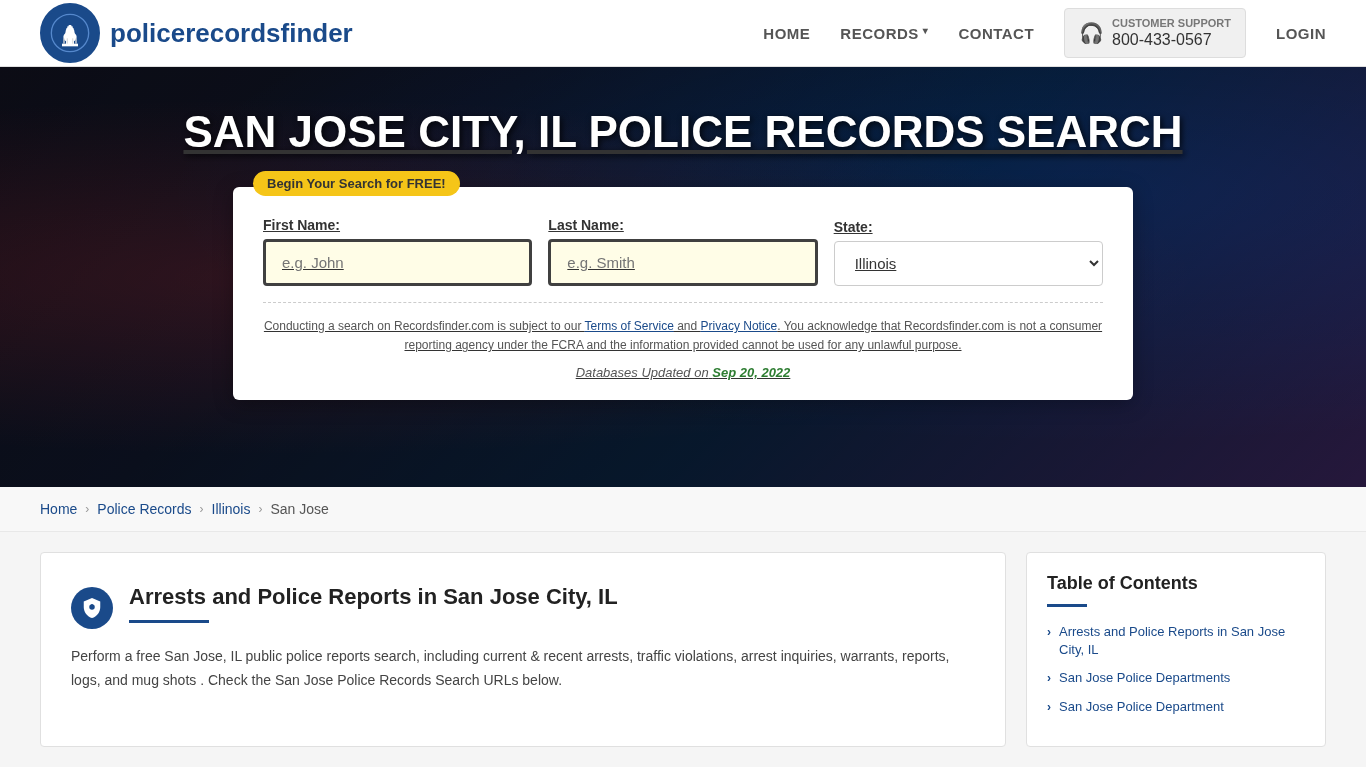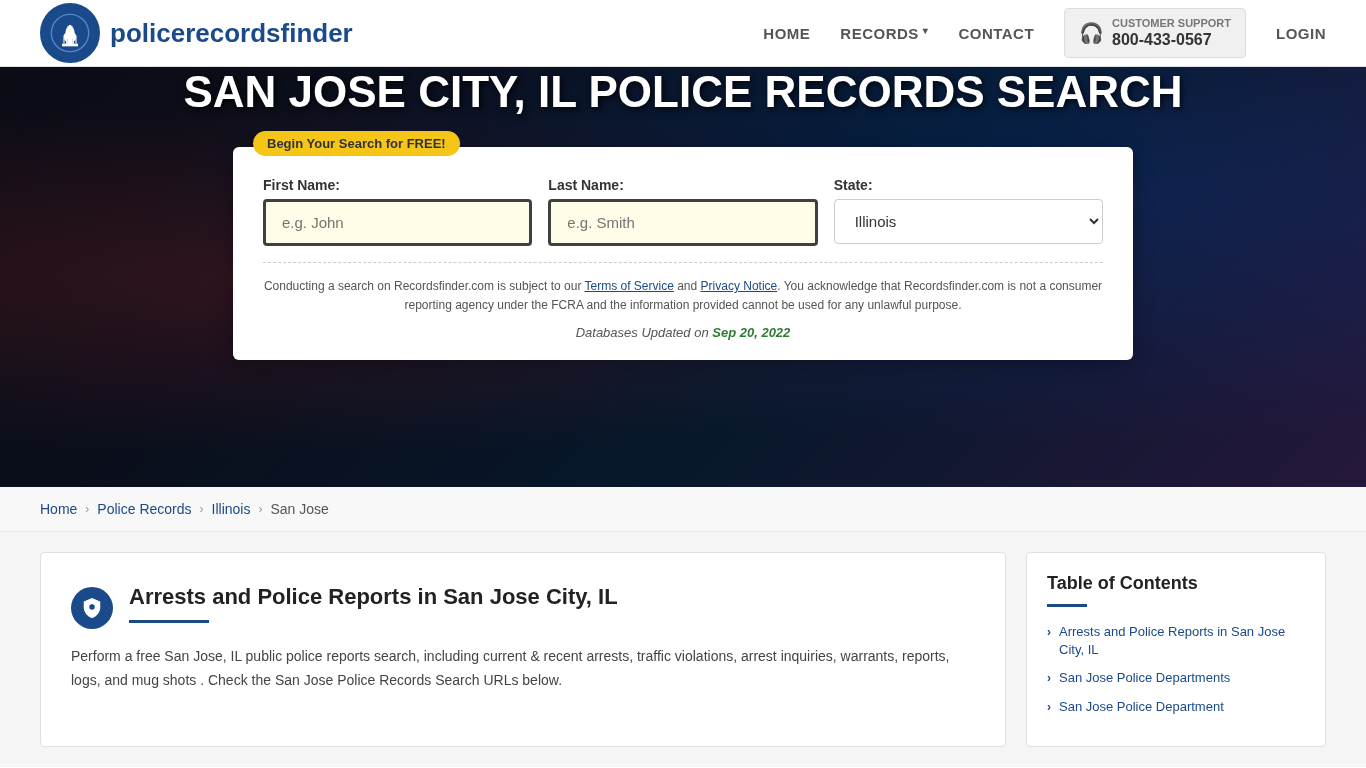--- a/index.html
+++ b/index.html
@@ -81,21 +81,21 @@
       line-height: 1.2;
     }
     .support-label {
       font-size: 11px;
       color: #777;
       text-transform: uppercase;
       font-weight: 600;
     }
     .support-number {
       font-size: 16px;
-      font-weight: 700;
+      font-weight: 400;
       color: #333;
     }
     .login-btn {
       font-size: 15px;
       font-weight: 700;
       color: #555;
       text-transform: uppercase;
       cursor: pointer;
     }
 
@@ -103,21 +103,23 @@
     .hero {
       position: relative;
       width: 100%;
       height: 420px;
       background: linear-gradient(rgba(0,0,0,0.55), rgba(0,0,0,0.55)),
         linear-gradient(135deg, #1a1a2e 0%, #16213e 30%, #0f3460 60%, #533483 100%);
       display: flex;
       flex-direction: column;
       align-items: center;
       justify-content: flex-start;
+      padding-top: 40px;
       overflow: hidden;
+      text-decoration: underline;
     }
     .hero-bg-overlay {
       position: absolute;
       inset: 0;
       background:
         radial-gradient(ellipse at 20% 50%, rgba(255,50,50,0.15) 0%, transparent 60%),
         radial-gradient(ellipse at 80% 30%, rgba(0,100,255,0.15) 0%, transparent 60%);
     }
     .hero-title {
       position: relative;
@@ -147,21 +149,21 @@
       left: 20px;
       background: #f5c518;
       color: #333;
       font-size: 13px;
       font-weight: 700;
       padding: 5px 14px;
       border-radius: 20px;
     }
     .search-row {
       display: flex;
-      align-items: flex-start;
+      align-items: flex-end;
       gap: 16px;
       margin-bottom: 16px;
     }
     .field-group {
       display: flex;
       flex-direction: column;
       gap: 6px;
       flex: 1;
     }
     .field-label {

